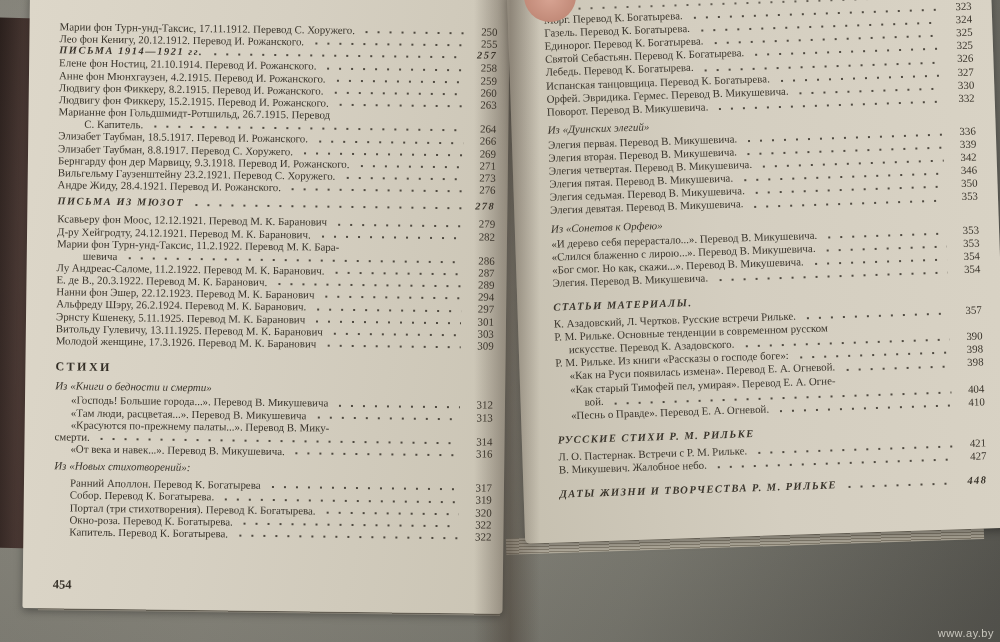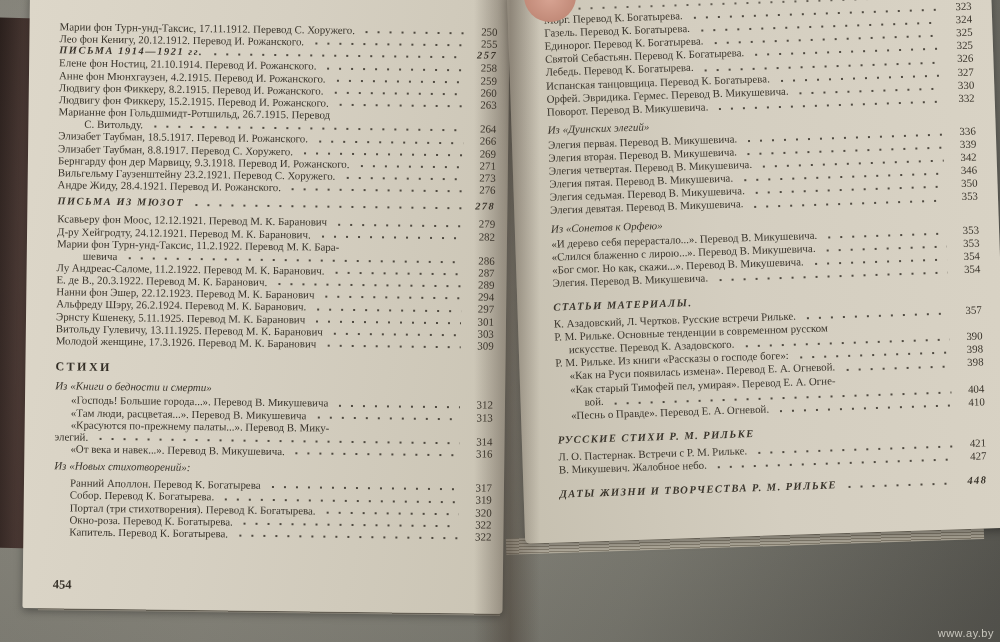--- a/index.html
+++ b/index.html
@@ -89,21 +89,21 @@
         </div>
         <div class="row">
           <span class="t">Людвигу фон Фиккеру, 15.2.1915. Перевод И. Рожанского.</span>
           <span class="leader"></span>
           <span class="p">263</span>
         </div>
         <div class="row">
           <span class="t">Марианне фон Гольдшмидт-Ротшильд, 26.7.1915. Перевод</span>
         </div>
         <div class="row" style="padding-left: 26px;">
-          <span class="t">С. Витольду.</span>
+          <span class="t">С. Капитель.</span>
           <span class="leader"></span>
           <span class="p">264</span>
         </div>
         <div class="row">
           <span class="t">Элизабет Таубман, 18.5.1917. Перевод И. Рожанского.</span>
           <span class="leader"></span>
           <span class="p">266</span>
         </div>
         <div class="row">
           <span class="t">Элизабет Таубман, 8.8.1917. Перевод С. Хоружего.</span>
@@ -196,21 +196,21 @@
         </div>
         <div class="row" style="padding-left: 16px;">
           <span class="t">«Там люди, расцветая...». Перевод В. Микушевича</span>
           <span class="leader"></span>
           <span class="p">313</span>
         </div>
         <div class="row" style="padding-left: 16px;">
           <span class="t">«Красуются по-прежнему палаты...». Перевод В. Мику-</span>
         </div>
         <div class="row">
-          <span class="t">элегий.</span>
+          <span class="t">смерти.</span>
           <span class="leader"></span>
           <span class="p">314</span>
         </div>
         <div class="row" style="padding-left: 16px;">
           <span class="t">«От века и навек...». Перевод В. Микушевича.</span>
           <span class="leader"></span>
           <span class="p">316</span>
         </div>
         <div class="row sub">
           <span class="t">Из «Новых стихотворений»:</span>

